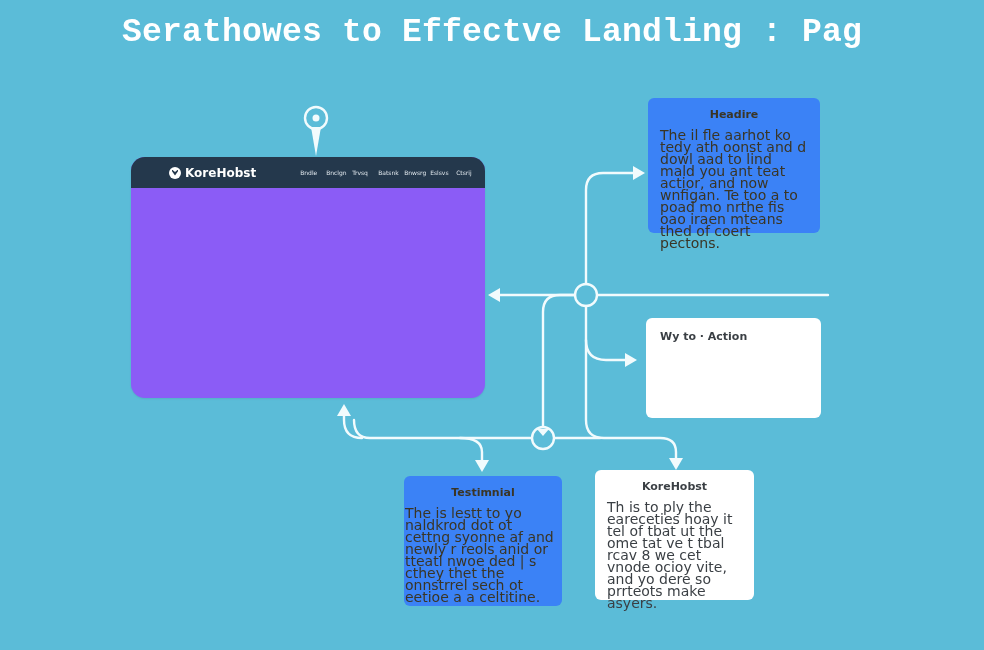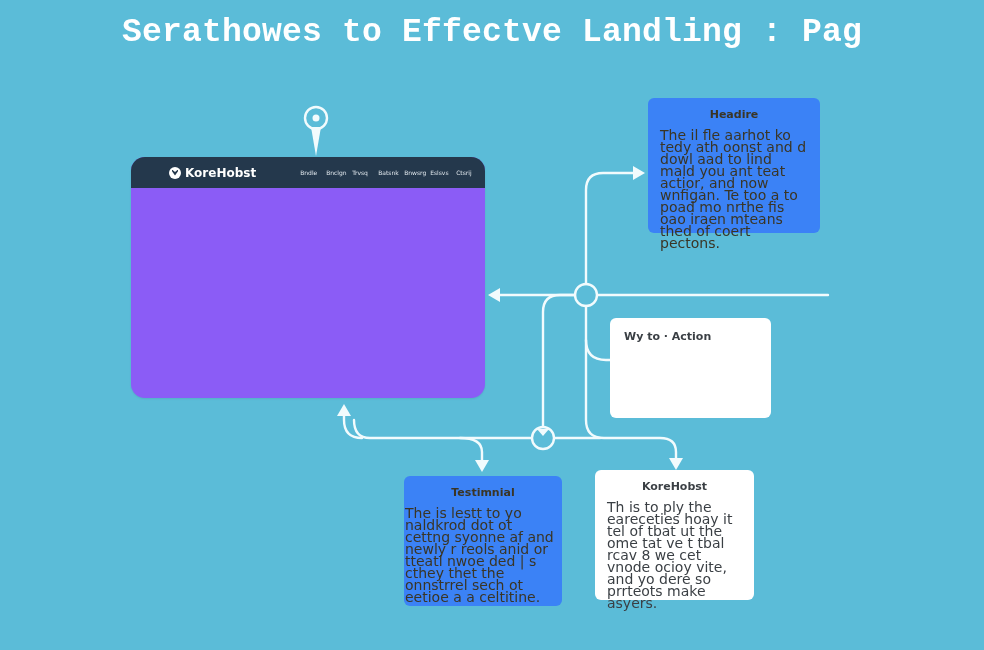--- a/index.html
+++ b/index.html
@@ -124,21 +124,21 @@
       <span class="nav-link">Ctsrij</span>
     </div>
   </div>
 </div>
 
 <div class="card yellow" style="left:648px;top:98px;width:172px;height:135px;padding-top:10px;">
   <div class="card-title">Headire</div>
   <div class="card-body">The il fle aarhot ko tedy ath oonst and d dowl aad to lind mald you ant teat actior, and now wnfigan. Te too a to poad mo nrthe fis oao iraen mteans thed of coert pectons.</div>
 </div>
 
-<div class="card white" style="left:610px;top:318px;width:161px;height:100px;padding:12px 14px;">
+<div class="card white" style="left:646px;top:318px;width:175px;height:100px;padding:12px 14px;">
   <div class="card-title left">Wy to · Action</div>
 </div>
 
 <div class="card yellow" style="left:404px;top:476px;width:158px;height:130px;padding:10px 1px;">
   <div class="card-title">Testimnial</div>
   <div class="card-body">The is lestt to yo naldkrod dot ot cettng syonne af and newly r reols anid or tteatl nwoe ded | s cthey thet the onnstrrel sech ot eetioe a a celtitine.</div>
 </div>
 
 <div class="card white" style="left:595px;top:470px;width:159px;height:130px;padding:10px 12px;">
   <div class="card-title">KoreHobst</div>

